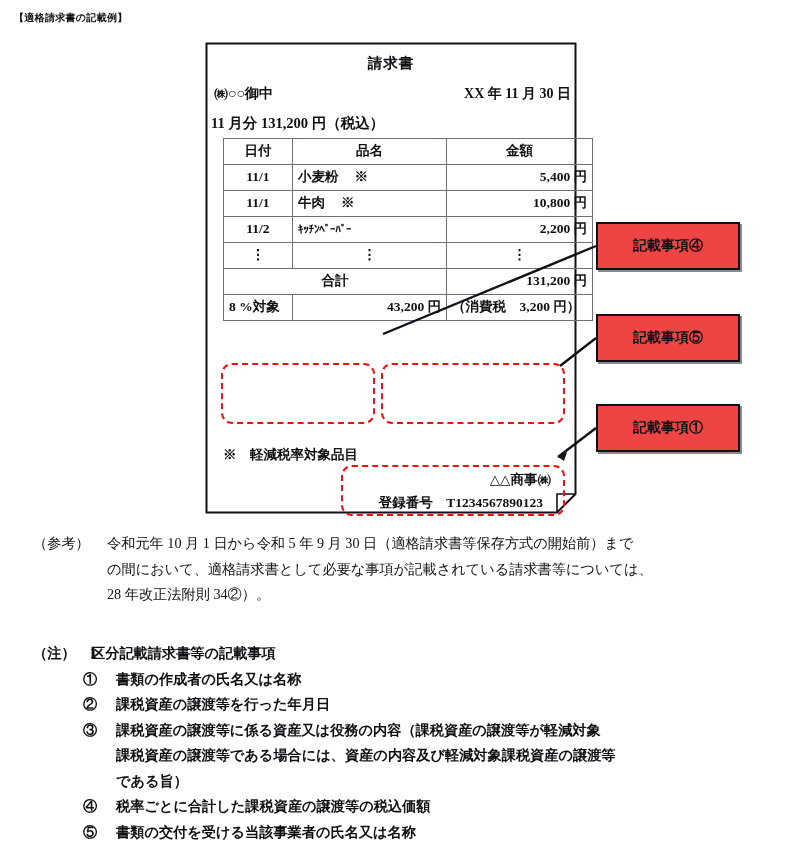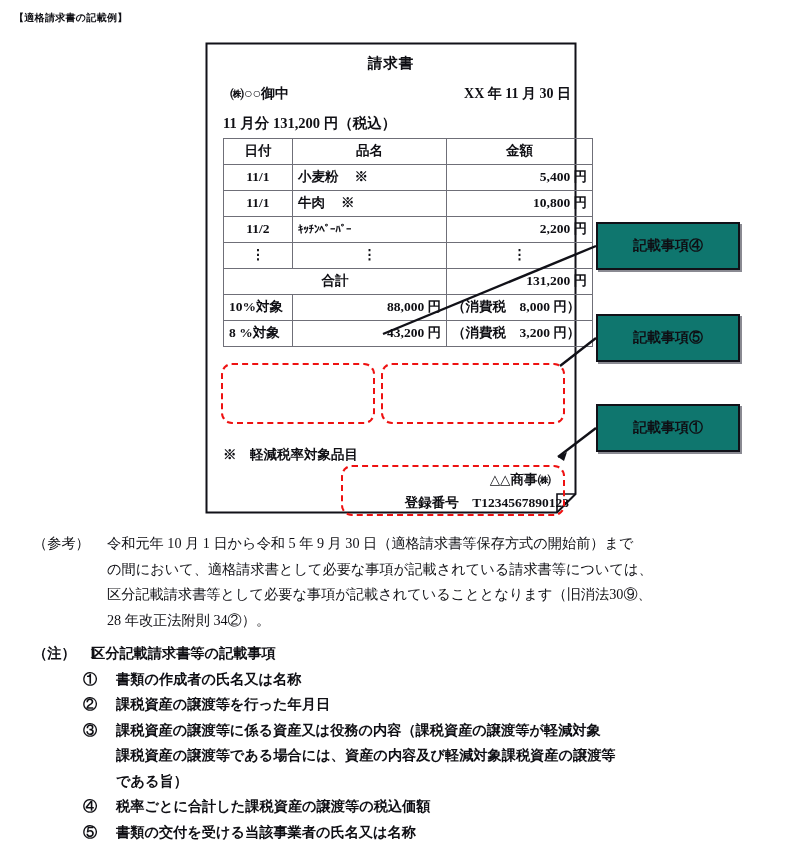--- a/index.html
+++ b/index.html
@@ -57,33 +57,32 @@
     font-weight: 700;
     letter-spacing: 1px;
   }
   .inv-addressee {
     position: absolute;
     left: 9px;
     top: 43px;
     font-size: 14px;
     font-weight: 700;
     white-space: nowrap;
-    margin-left: 16px;
   }
   .inv-date {
     position: absolute;
     right: 6px;
     top: 43px;
     font-size: 14px;
     font-weight: 700;
     white-space: nowrap;
   }
   .inv-summary {
     position: absolute;
-    left: 18px;
+    left: 6px;
     top: 72px;
     font-size: 14.5px;
     font-weight: 700;
     white-space: nowrap;
   }
 
   
   #invoice-table {
     position: absolute;
     left: 18px;
@@ -129,21 +128,21 @@
   .inv-company {
     position: absolute;
     right: 26px;
     top: 429px;
     font-size: 13.5px;
     font-weight: 700;
     white-space: nowrap;
   }
   .inv-regno {
     position: absolute;
-    right: 8px;
+    right: 34px;
     top: 452px;
     font-size: 13.5px;
     font-weight: 700;
     white-space: nowrap;
   }
 
   
   .red-box {
     position: absolute;
     border: 2.5px dashed #ee1111;
@@ -153,21 +152,21 @@
   #redbox-rate-amount { left: 16px;  top: 321px; width: 150px; height: 57px; }
   #redbox-ctax        { left: 176px; top: 321px; width: 180px; height: 57px; }
   #redbox-regno       { left: 136px; top: 423px; width: 220px; height: 47px; }
 
   
   .callout {
     position: absolute;
     width: 140px;
     height: 44px;
     border: 2px solid #111118;
-    background: #0f766e;
+    background: #ef4444;
     display: flex;
     align-items: center;
     justify-content: center;
     font-size: 14px;
     font-weight: 700;
     box-shadow: 2px 2px 0 #8a8a92;
   }
   #callout-4 { left: 596px; top: 222px; }
   #callout-5 { left: 596px; top: 314px; }
   #callout-1 { left: 596px; top: 404px; }
@@ -255,25 +254,20 @@
         <tr>
           <td class="col-date cell-dots">⋮</td>
           <td class="col-item cell-dots">⋮</td>
           <td class="col-amount cell-dots">⋮</td>
         </tr>
         <tr>
           <td class="cell-total-label" colspan="2">合計</td>
           <td class="col-amount">131,200 円</td>
         </tr>
         <tr class="tax-row">
-          <td class="tax-label">10%対象</td>
-          <td class="tax-amount">88,000 円</td>
-          <td class="tax-ctax">（消費税　8,000 円）</td>
-        </tr>
-        <tr class="tax-row">
           <td class="tax-label">8 %対象</td>
           <td class="tax-amount">43,200 円</td>
           <td class="tax-ctax">（消費税　3,200 円）</td>
         </tr>
       </tbody>
     </table>
 
     <div class="inv-note">※　軽減税率対象品目</div>
     <div class="inv-company">△△商事㈱</div>
     <div class="inv-regno">登録番号　T1234567890123</div>
@@ -300,21 +294,20 @@
 <div class="callout" id="callout-1">
   <span>記載事項①</span>
 </div>
 
 <div id="reference-block">
   <div class="ref-row">
     <div class="ref-marker">（参考）</div>
     <div class="ref-text">令和元年 10 月 1 日から令和 5 年 9 月 30 日（適格請求書等保存方式の開始前）まで</div>
   </div>
   <div class="ref-indent">の間において、適格請求書として必要な事項が記載されている請求書等については、</div>
-  <div class="ref-indent">区分記載請求書等として必要な事項が記載されていることとなります（旧消法30⑨、</div>
   <div class="ref-indent">28 年改正法附則 34②）。</div>
 </div>
 
 <div id="notes-block">
   <div class="note-head">
     <div class="note-head-marker">（注）　1</div>
     <div>区分記載請求書等の記載事項</div>
   </div>
 
   <div class="note-item">

